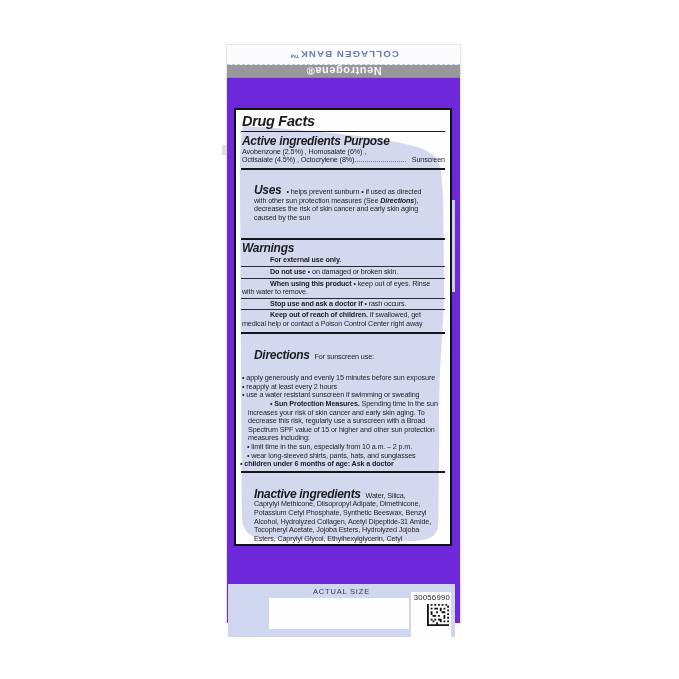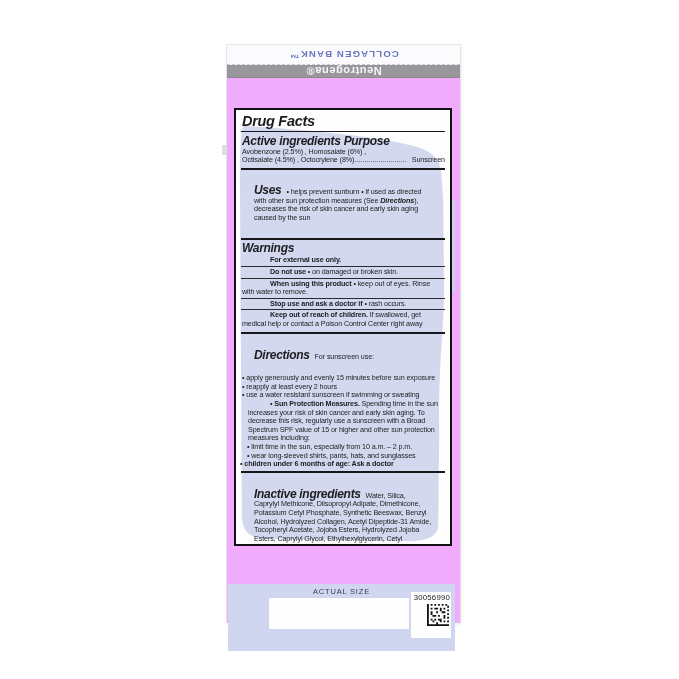--- a/index.html
+++ b/index.html
@@ -16,21 +16,21 @@
   
   .flap { position:relative; height:20px; background:#fbfbfd; border-bottom:1px dashed #c6c8d2; 
     display:flex; align-items:center; justify-content:center; }
   .flap-text { transform:rotate(180deg); color:#6474c0; font-weight:bold; font-size:9.5px;
     letter-spacing:1.2px; white-space:nowrap; }
   .band { height:13px; background:#98989c; display:flex; align-items:center; justify-content:center;
     border-bottom:1px solid #8a8a8f; }
   .band-text { transform:rotate(180deg); color:#f6f6f8; font-weight:bold; font-size:11px;
     letter-spacing:0.6px; white-space:nowrap; }
 
-  .face { position:relative; width:100%; height:545px; background:#f0abfc; }
+  .face { position:relative; width:100%; height:545px; background:#6d28d9; }
   .sliver { position:absolute; left:222px; top:122px; width:6px; height:92px; background:#c9cfec; }
 
   
   .panel { position:absolute; left:7px; top:30px; width:218px; height:438px;
     border:2px solid #121216; background:#fefefe; overflow:hidden; z-index:2; }
   .wm { position:absolute; left:0; top:0; width:100%; height:100%; z-index:0; pointer-events:none; }
   .panel-inner { position:relative; z-index:1; padding:1px 5px 0 5px; color:#1c1c20; }
 
   .df-title { font-size:14.5px; font-weight:bold; font-style:italic; letter-spacing:-0.3px; padding:2px 0 2px 1px; }
 
@@ -52,21 +52,21 @@
   .wrow:last-child { border-bottom:none; }
   .warn-head { padding:1px; }
 
   .bullet { padding:0 1px 0 7px; text-indent:-6px; }
   .subbullet { padding:0 1px 0 12px; text-indent:-6px; }
   .bullet.bold-all { font-weight:bold; padding-left:5px; }
 
   .sec-p { padding:13px; }
 
   
-  .bottom-area { position:absolute; left:1px; top:506px; width:227px; height:67px;
+  .bottom-area { position:absolute; left:1px; top:506px; width:227px; height:53px;
     background:#d1d6f0; z-index:1; }
   .actual-size { text-align:center; font-size:7.5px; letter-spacing:0.8px; color:#3c3c46; padding-top:3px; }
   .tube-cutout { position:absolute; left:41px; top:14px; width:140px; height:31px; background:#fefefe; }
   .code-patch { position:absolute; right:4px; top:8px; width:40px; height:46px; background:#fefefe; text-align:right; }
   .item-no { font-size:7.8px; color:#222; letter-spacing:0.2px; padding:1px 1px 2px 0; }
   .dm { width:22px; height:22px; margin-right:2px; }
 </style>
 </head>
 <body>
 

